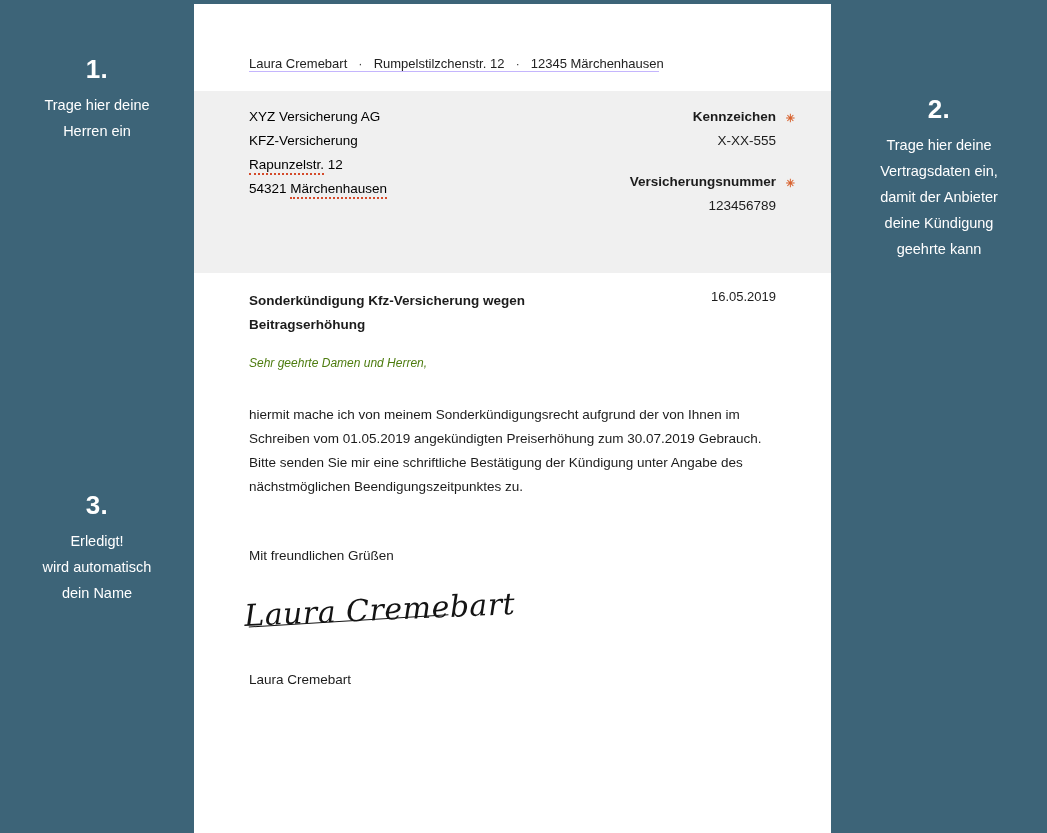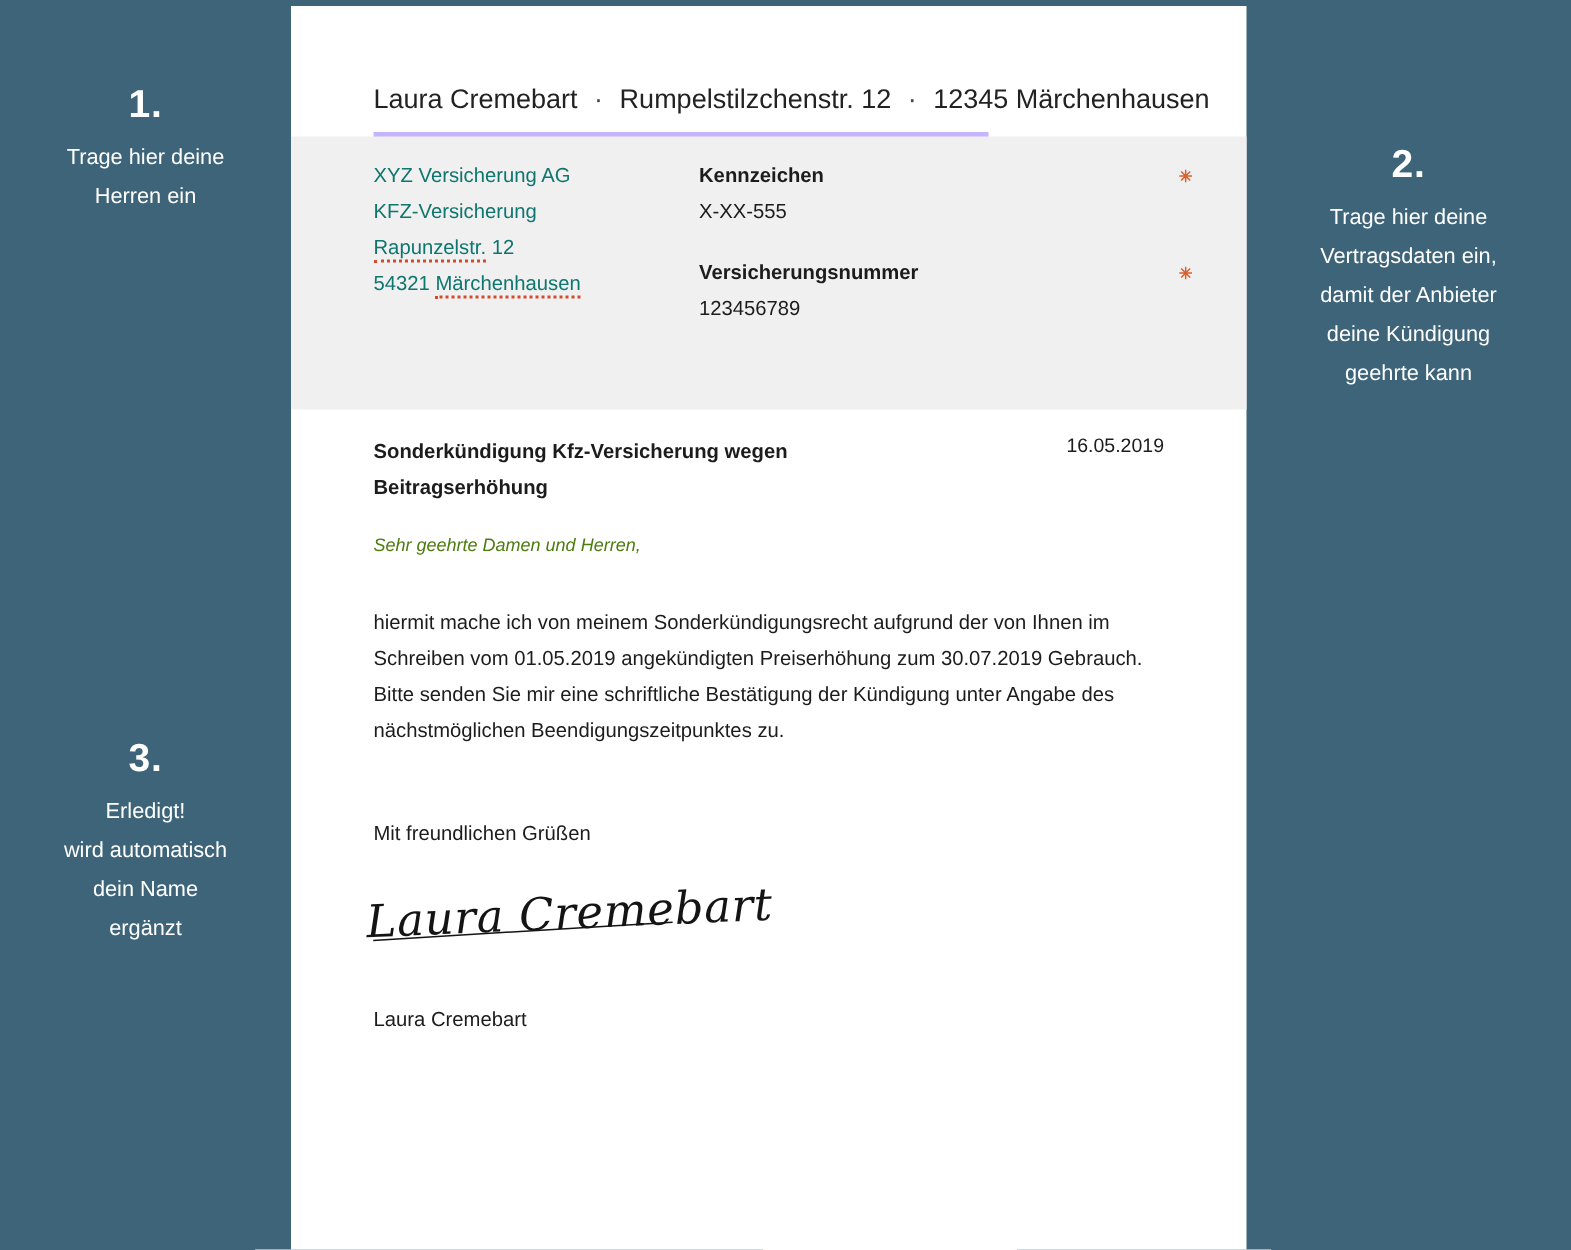--- a/index.html
+++ b/index.html
@@ -59,24 +59,24 @@
     background: #ffffff;
     box-sizing: border-box;
   }
 
   
   .sender {
     position: absolute;
     left: 55px;
     top: 52px;
     width: 410px;
-    font-size: 18px;
+    font-size: 13px;
     color: #222222;
-    border-bottom: 6px solid #c4b5fd;
-    padding-bottom: 11px;
+    border-bottom: 1px solid #c4b5fd;
+    padding-bottom: 0;
     white-space: nowrap;
   }
   .sender .dot {
     display: inline-block;
     padding: 0 11px;
     color: #444;
   }
 
   
   .block-contract {
@@ -86,33 +86,34 @@
     width: 637px;
     height: 182px;
     background: #f0f0f0;
   }
 
   .recipient {
     position: absolute;
     left: 55px;
     top: 101px;
     font-size: 13.5px;
-    color: #0f766e;
+    color: #000000;
     line-height: 24px;
   }
   .recipient .spell {
     border-bottom: 2px dotted #d44a2a;
     padding-bottom: 1px;
   }
 
   .fields {
     position: absolute;
     right: 55px;
     top: 101px;
     width: 310px;
+    text-align: right;
     font-size: 13.5px;
     color: #1c1c1c;
   }
   .field-label {
     font-weight: 700;
     line-height: 24px;
     position: relative;
   }
   .field-value {
     line-height: 24px;
@@ -214,21 +215,20 @@
   <span class="line">damit der Anbieter</span>
   <span class="line">deine Kündigung</span>
   <span class="line">geehrte kann</span>
 </div>
 
 <div class="hint" id="hint-3">
   <span class="num">3.</span>
   <span class="line">Erledigt!</span>
   <span class="line">wird automatisch</span>
   <span class="line">dein Name</span>
-  <span class="line">ergänzt</span>
 </div>
 
 <div id="letter">
 
   <div class="sender">
     <span>Laura Cremebart</span><span class="dot">·</span><span>Rumpelstilzchenstr. 12</span><span class="dot">·</span><span>12345 Märchenhausen</span>
   </div>
 
   <div class="block-contract"></div>
 

